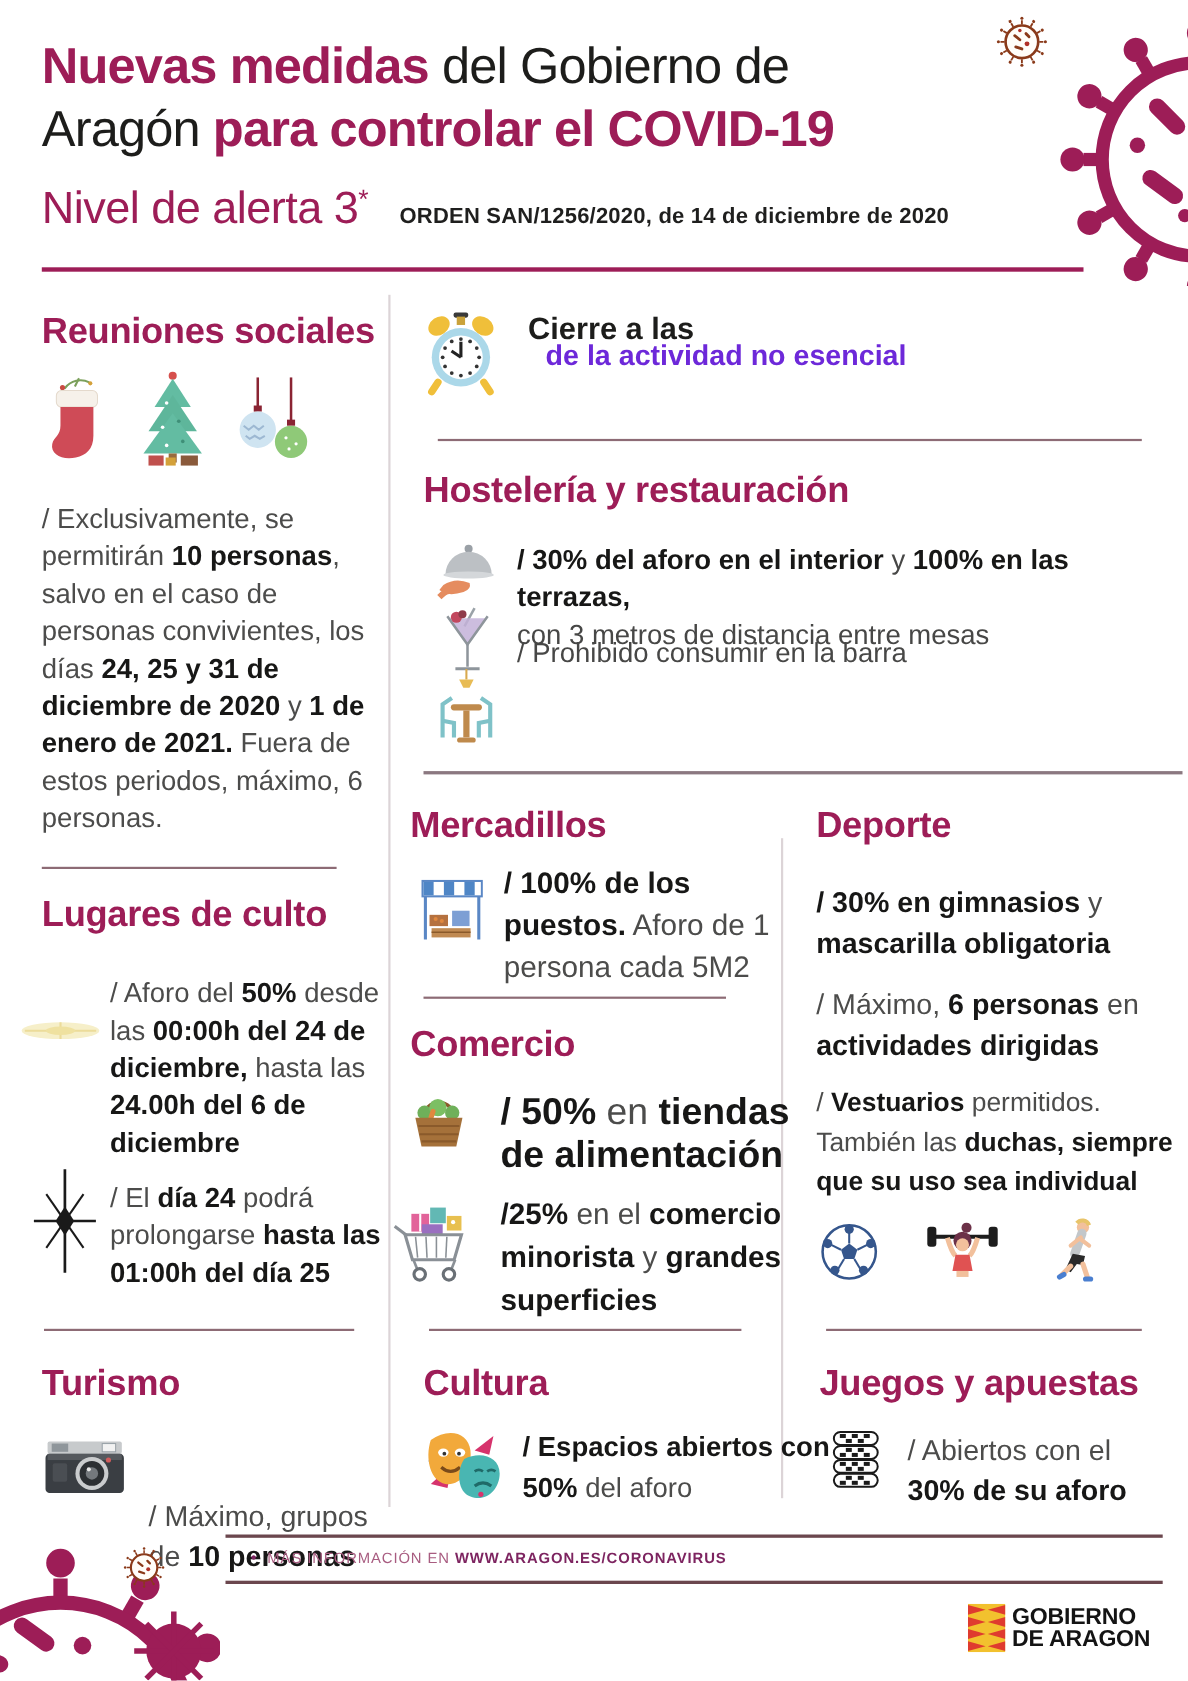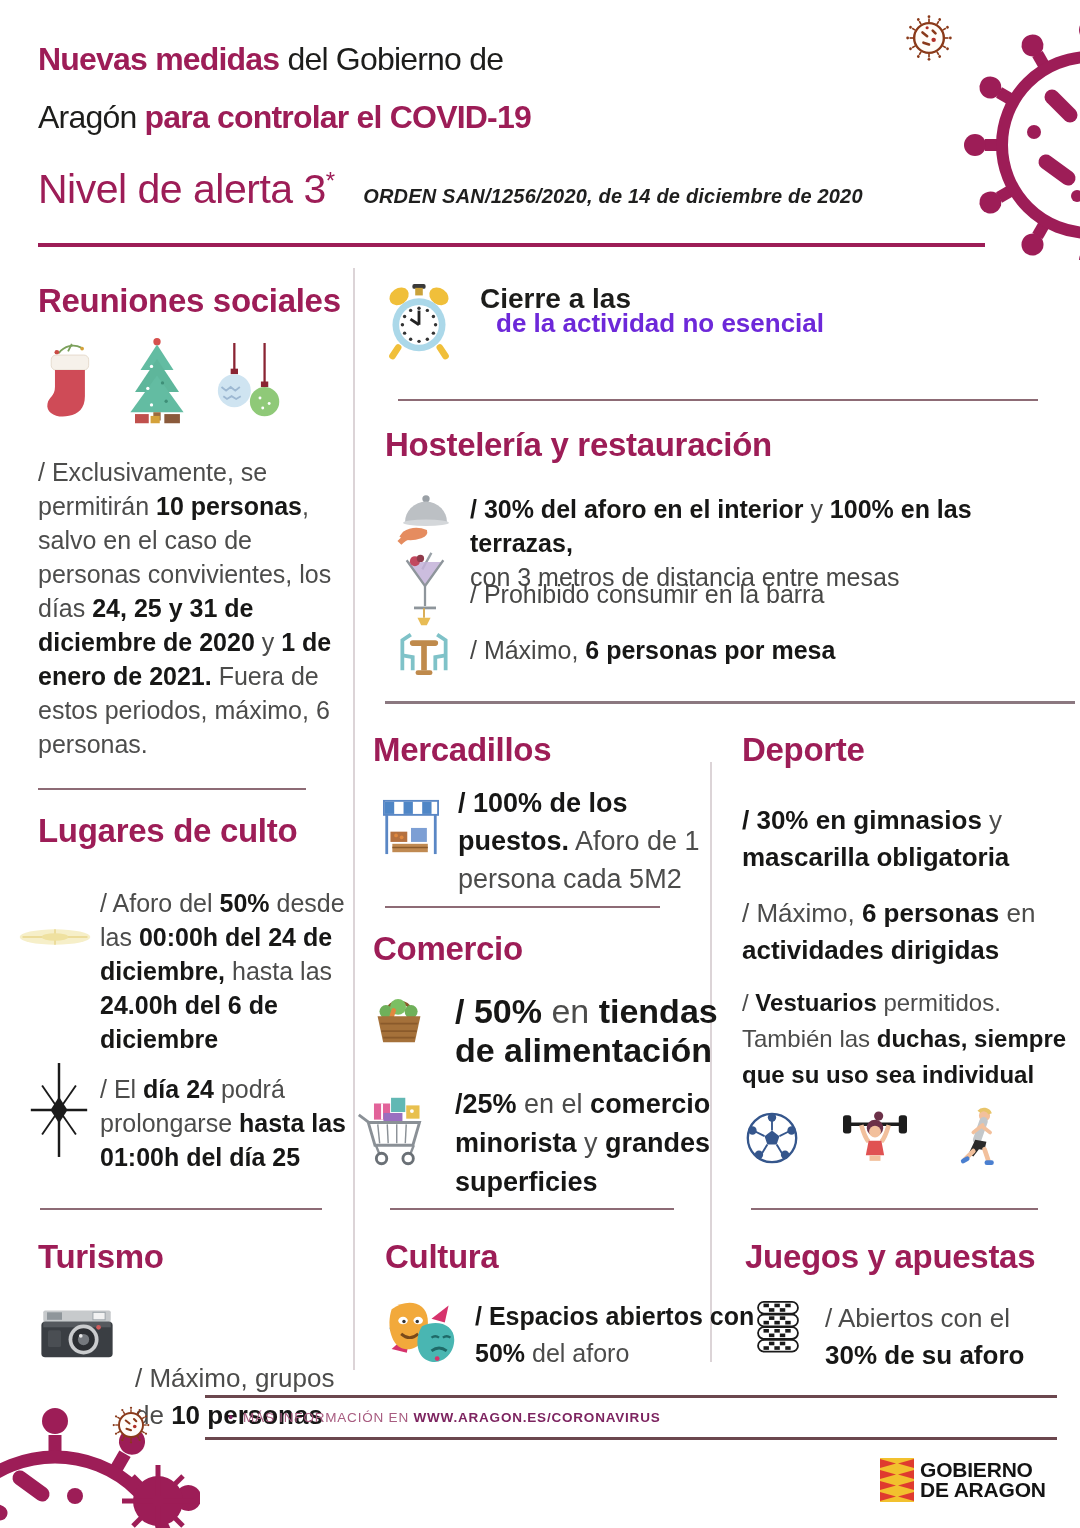--- a/index.html
+++ b/index.html
@@ -11,26 +11,26 @@
   .hline{height:2px;background:#8d6b75;}
   .vline{width:2px;background:#dcd4d7;}
   .section-title{font-size:33px;font-weight:700;color:#9d1d57;letter-spacing:-0.3px;margin:0;}
   p{margin:0;}
   .body25{font-size:25px;line-height:34px;color:#4c4c4b;}
   .body26{font-size:26px;line-height:37px;color:#4c4c4b;}
   .hos{font-size:25px;line-height:34px;color:#474746;}
 
   
   #hdr-title{left:38px;top:30px;}
-  .hl{font-size:32px;line-height:58px;letter-spacing:-0.8px;color:#1d1d1b;}
+  .hl{font-size:46px;line-height:58px;letter-spacing:-0.8px;color:#1d1d1b;}
   .hl .accent{font-weight:700;}
   #hdr-alert{left:38px;top:166px;display:flex;align-items:baseline;}
   #alert-txt{font-size:41px;color:#9d1d57;letter-spacing:-0.5px;}
   #alert-mark{font-size:24px;color:#9d1d57;position:relative;top:-14px;}
-  #order-txt{font-size:20px;font-style:italic;font-weight:700;color:#1f1f1e;margin-left:28px;letter-spacing:0.2px;}
+  #order-txt{font-size:20px;font-weight:700;color:#1f1f1e;margin-left:28px;letter-spacing:0.2px;}
   #hdr-rule{left:38px;top:243px;width:947px;height:4px;background:#9d1d57;}
   #virus-top{left:940px;top:20px;}
   #virus-top-small{left:903px;top:12px;}
 
   
   #v1{left:353px;top:268px;height:1102px;}
   #v2{left:710px;top:762px;height:600px;}
 
   
   #reu-title{left:38px;top:282px;}
@@ -403,23 +403,20 @@
     <rect x="19" y="34" width="30" height="6" rx="3" fill="#bf8a4c"></rect>
     <rect x="31" y="40" width="6" height="26" fill="#bf8a4c"></rect>
     <rect x="25" y="66" width="18" height="5" rx="2.5" fill="#bf8a4c"></rect>
     <g stroke="#7fc2c8" stroke-width="4" fill="none">
       <path d="M20 28 L11 34 L11 66"></path>
         <path d="M11 50 L22 52 L22 66"></path>
       <path d="M48 28 L57 34 L57 66"></path>
         <path d="M57 50 L46 52 L46 66"></path>
     </g>
   </svg>
-  <p id="hos-i3" class="abs hos">
-    <span>/  Máximo, </span><span class="b">6 personas por mesa</span>
-  </p>
   <div id="d-mid" class="abs"></div>
 
   <h2 id="mer-title" class="abs section-title">Mercadillos</h2>
   <svg id="mer-icon" class="abs" width="56" height="62" viewBox="0 0 60 66">
     <line x1="4" y1="6" x2="4" y2="62" stroke="#5a87c5" stroke-width="3"></line>
     <line x1="56" y1="6" x2="56" y2="62" stroke="#5a87c5" stroke-width="3"></line>
     <rect x="1" y="5" width="58" height="15" fill="#ffffff" stroke="#5a87c5" stroke-width="2"></rect>
     <g fill="#4f86c6">
         <rect x="2" y="6" width="10" height="13"></rect>
         <rect x="22" y="6" width="10" height="13"></rect>

